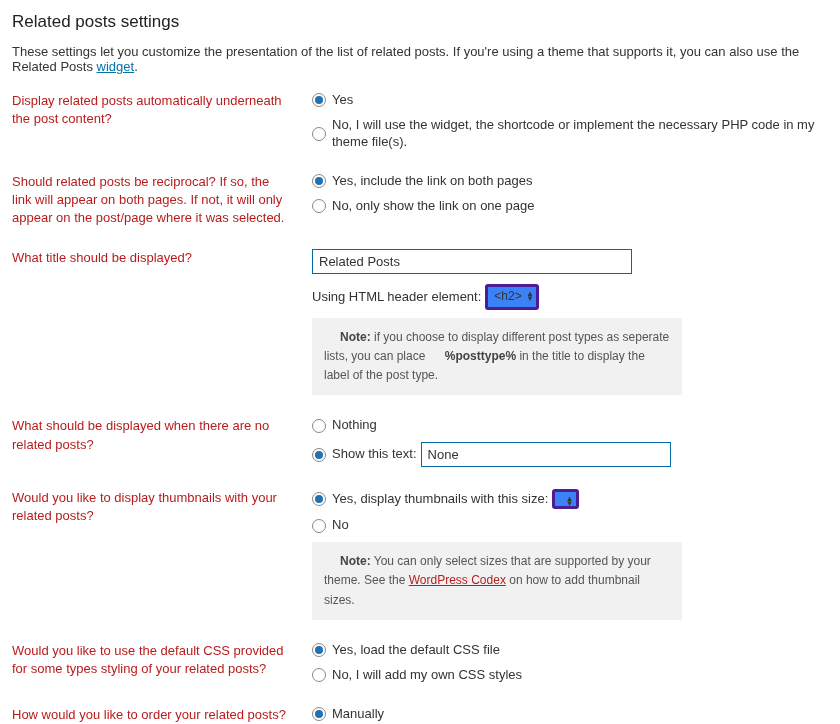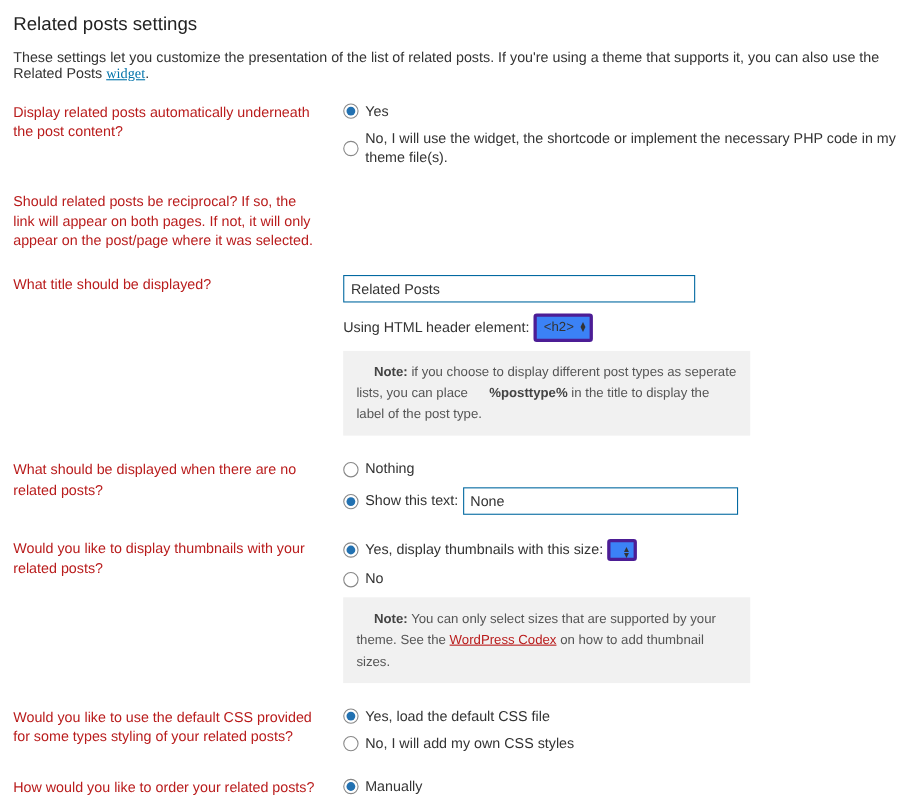--- a/index.html
+++ b/index.html
@@ -16,21 +16,21 @@
       font-size: 17px;
       font-weight: 300;
       color: #222;
       margin: 0 0 12px 0;
     }
     .intro {
       font-size: 13px;
       color: #333;
       margin-bottom: 18px;
     }
-    .intro a { color: #0073aa; text-decoration: underline; font-family: Liberation Serif, serif; }
+    .intro a { color: #0073aa; text-decoration: underline; }
     .form-row {
       display: flex;
       align-items: flex-start;
       margin-bottom: 22px;
     }
     .form-row .label-col {
       width: 300px;
       flex-shrink: 0;
       padding-right: 20px;
       font-size: 13px;
@@ -117,20 +117,30 @@
     </div>
     <div class="opt-line">
       <span class="radio"></span>
       <span>No, I will use the widget, the shortcode or implement the necessary PHP code in my theme file(s).</span>
     </div>
   </div>
 </div>
 
 <div class="form-row">
   <div class="label-col">Should related posts be reciprocal? If so, the link will appear on both pages. If not, it will only appear on the post/page where it was selected.</div>
+  <div class="field-col">
+    <div class="opt-line">
+      <span class="radio selected"></span>
+      <span>Yes, include the link on both pages</span>
+    </div>
+    <div class="opt-line">
+      <span class="radio"></span>
+      <span>No, only show the link on one page</span>
+    </div>
+  </div>
 </div>
 
 <div class="form-row">
   <div class="label-col">What title should be displayed?</div>
   <div class="field-col">
     <input type="text" class="text-input wide" value="Related Posts" style="">
     <div class="opt-line sub-label">
       <span>Using HTML header element:</span>
       <span class="select">
         <span>&lt;h2&gt;</span>

